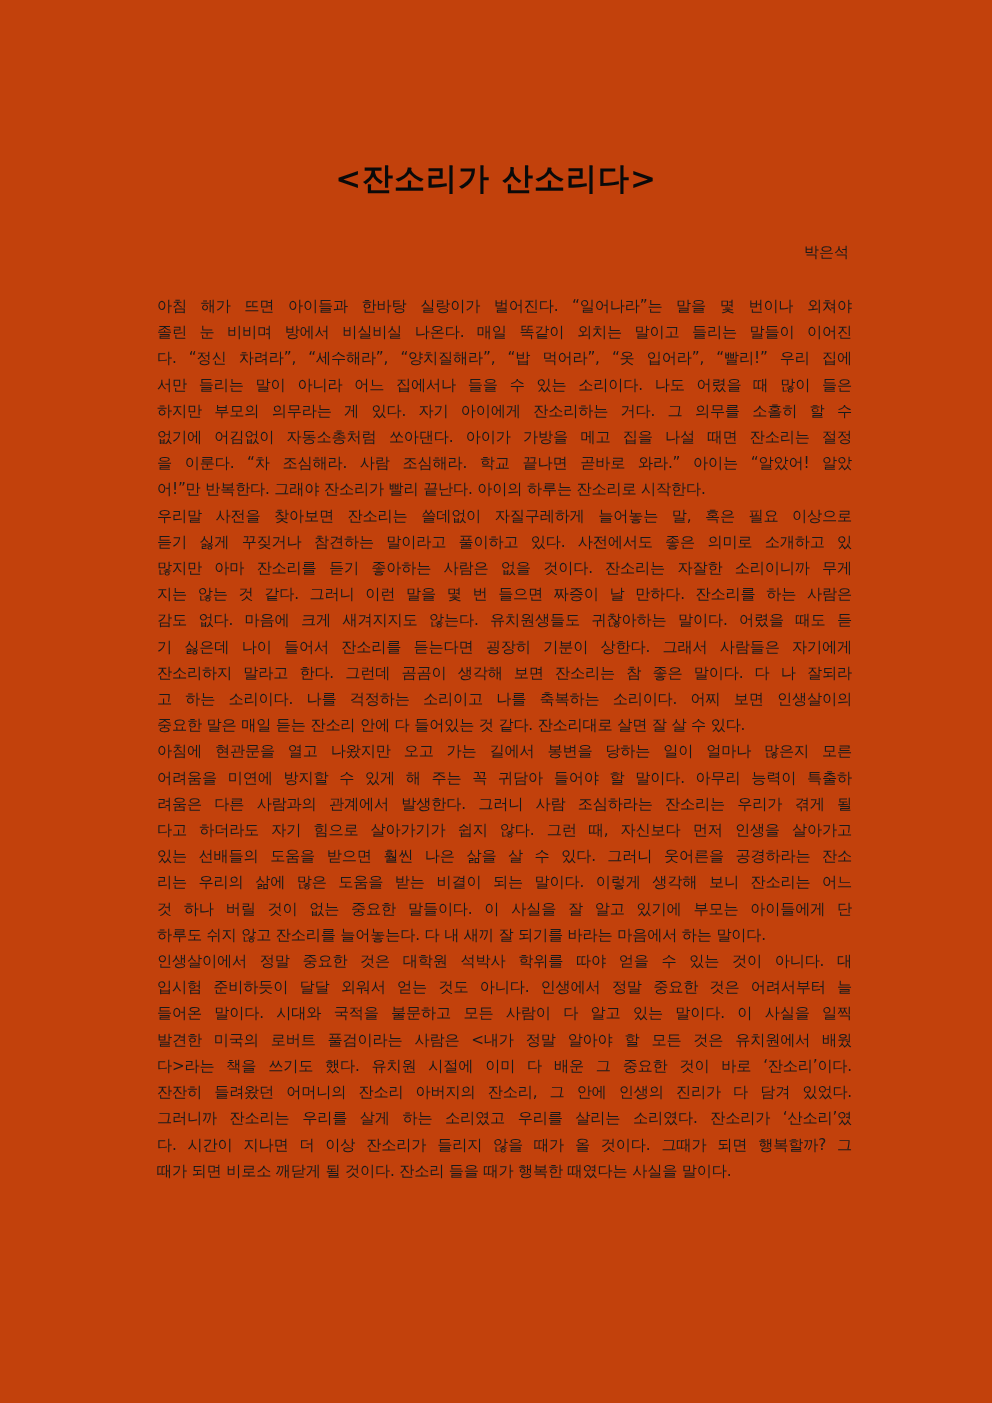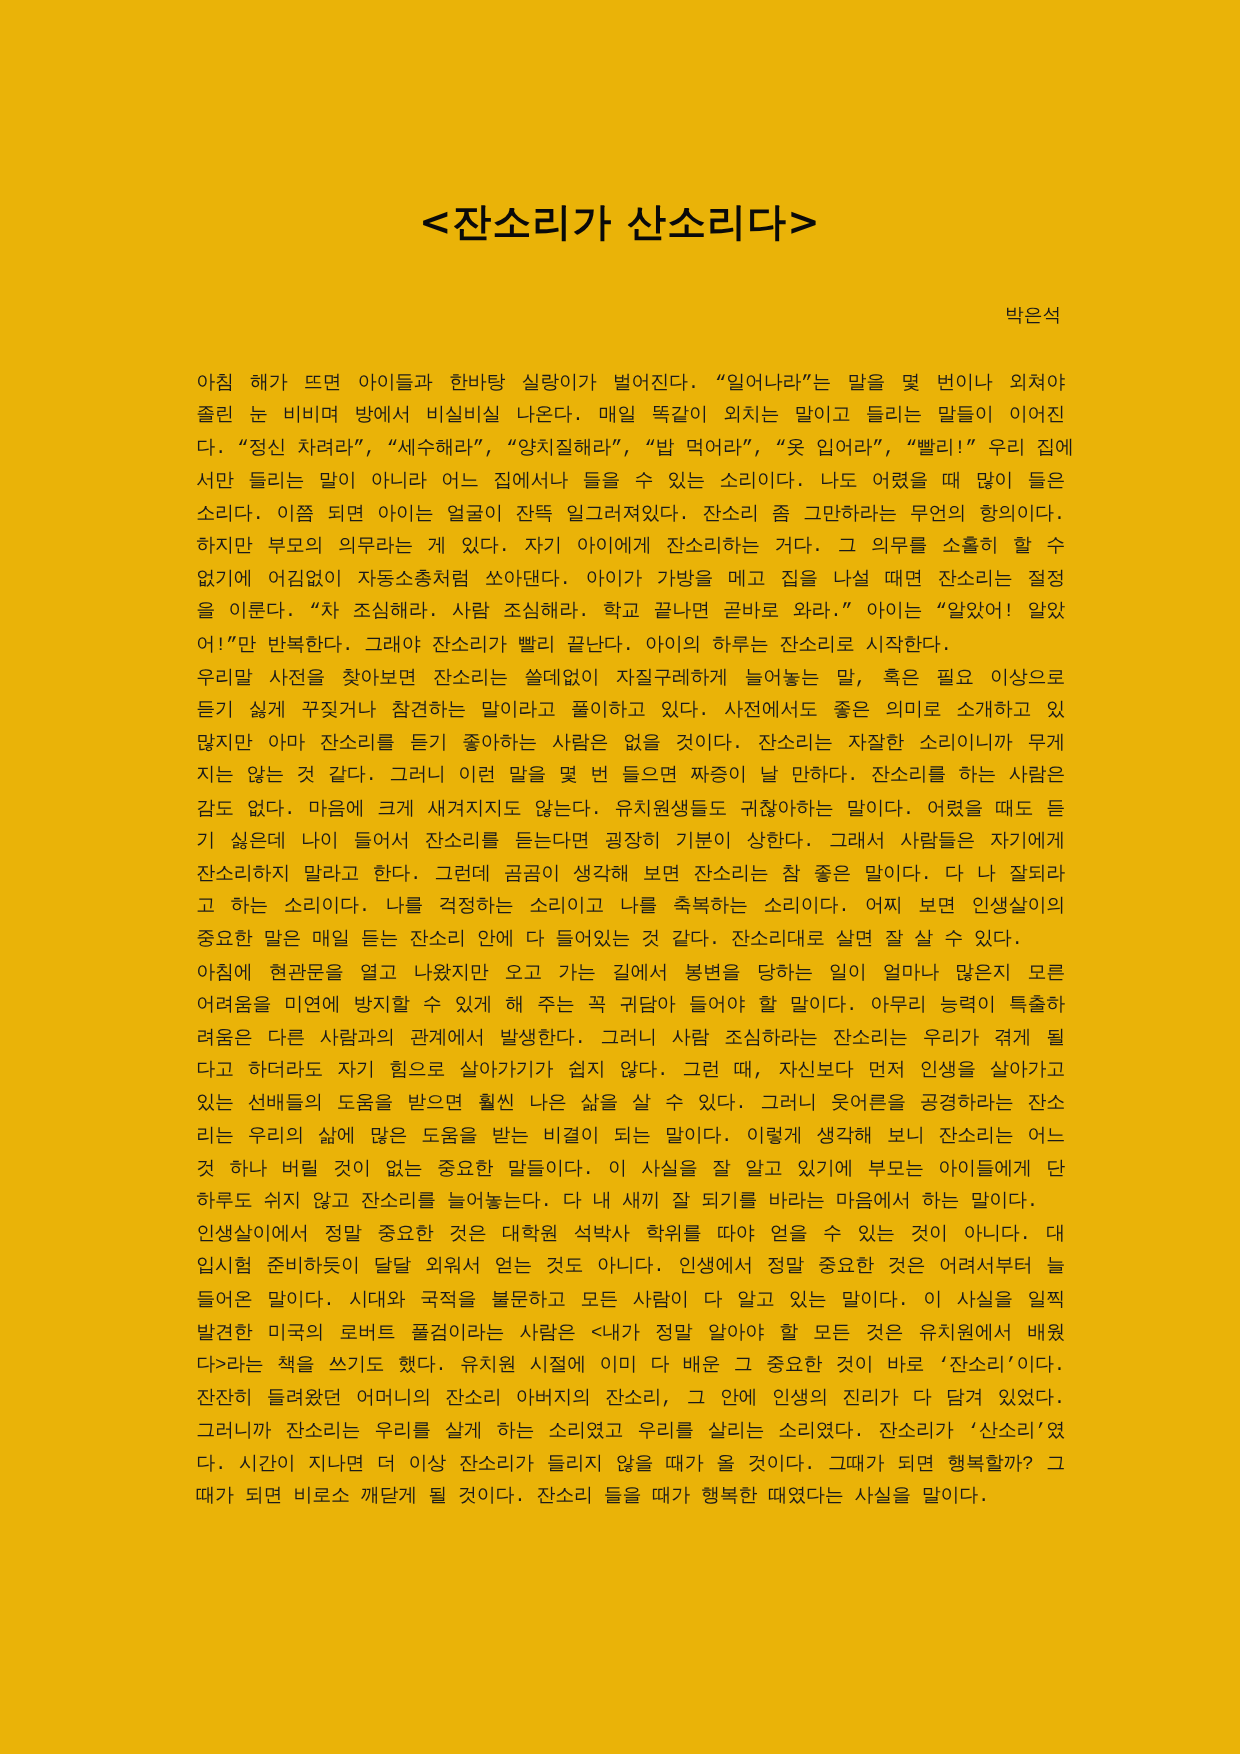--- a/index.html
+++ b/index.html
@@ -14,21 +14,21 @@
       overflow: hidden;
       color: #111111;
       font-family: "DejaVu Sans", "Liberation Sans", sans-serif;
     }
     .page {
       position: absolute;
       left: 0;
       top: 0;
       width: 992px;
       height: 1403px;
-      background: #eab308;
+      background: #c2410c;
     }
     .title {
       position: absolute;
       left: 0;
       top: 158px;
       width: 992px;
       text-align: center;
       font-size: 31px;
       font-weight: bold;
       letter-spacing: 1px;
@@ -57,40 +57,38 @@
     .para {
       margin: 0;
       text-align: justify;
       text-indent: 15px;
     }
     .line {
       display: block;
       text-align: justify;
       text-align-last: justify;
       white-space: nowrap;
-      font-family: Liberation Mono, monospace;
     }
     .line.last {
       text-align-last: left;
     }
   </style>
 </head>
 <body>
 
 <div class="page">
   <div class="title">&lt;잔소리가 산소리다&gt;</div>
   <div class="author">박은석</div>
 
   <div class="body-text">
     <div class="para">
       <span class="line">  아침 해가 뜨면 아이들과 한바탕 실랑이가 벌어진다. “일어나라”는 말을 몇 번이나 외쳐야</span>
       <span class="line">졸린 눈 비비며 방에서 비실비실 나온다. 매일 똑같이 외치는 말이고 들리는 말들이 이어진</span>
       <span class="line">다. “정신 차려라”, “세수해라”, “양치질해라”, “밥 먹어라”, “옷 입어라”, “빨리!” 우리 집에</span>
       <span class="line">서만 들리는 말이 아니라 어느 집에서나 들을 수 있는 소리이다. 나도 어렸을 때 많이 들은</span>
-      <span class="line">소리다. 이쯤 되면 아이는 얼굴이 잔뜩 일그러져있다. 잔소리 좀 그만하라는 무언의 항의이다.</span>
       <span class="line">하지만 부모의 의무라는 게 있다. 자기 아이에게 잔소리하는 거다. 그 의무를 소홀히 할 수</span>
       <span class="line">없기에 어김없이 자동소총처럼 쏘아댄다. 아이가 가방을 메고 집을 나설 때면 잔소리는 절정</span>
       <span class="line">을 이룬다. “차 조심해라. 사람 조심해라. 학교 끝나면 곧바로 와라.” 아이는 “알았어! 알았</span>
       <span class="line last">어!”만 반복한다. 그래야 잔소리가 빨리 끝난다. 아이의 하루는 잔소리로 시작한다.</span>
     </div>
     <div class="para">
       <span class="line">  우리말 사전을 찾아보면 잔소리는 쓸데없이 자질구레하게 늘어놓는 말, 혹은 필요 이상으로</span>
       <span class="line">듣기 싫게 꾸짖거나 참견하는 말이라고 풀이하고 있다. 사전에서도 좋은 의미로 소개하고 있</span>
       <span class="line">많지만 아마 잔소리를 듣기 좋아하는 사람은 없을 것이다. 잔소리는 자잘한 소리이니까 무게</span>
       <span class="line">지는 않는 것 같다. 그러니 이런 말을 몇 번 들으면 짜증이 날 만하다. 잔소리를 하는 사람은</span>

